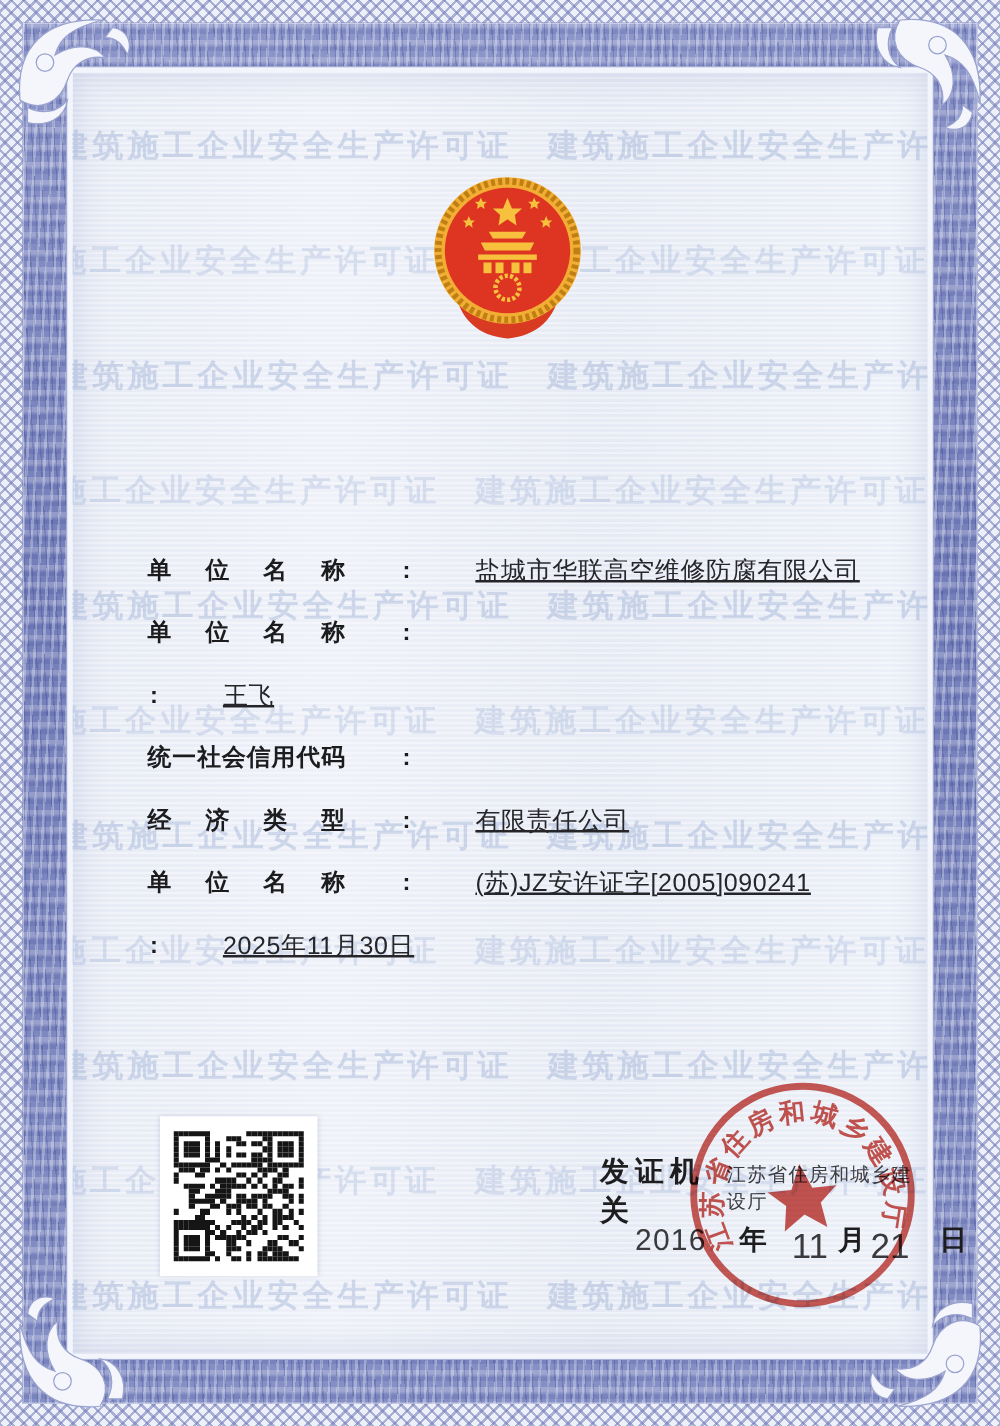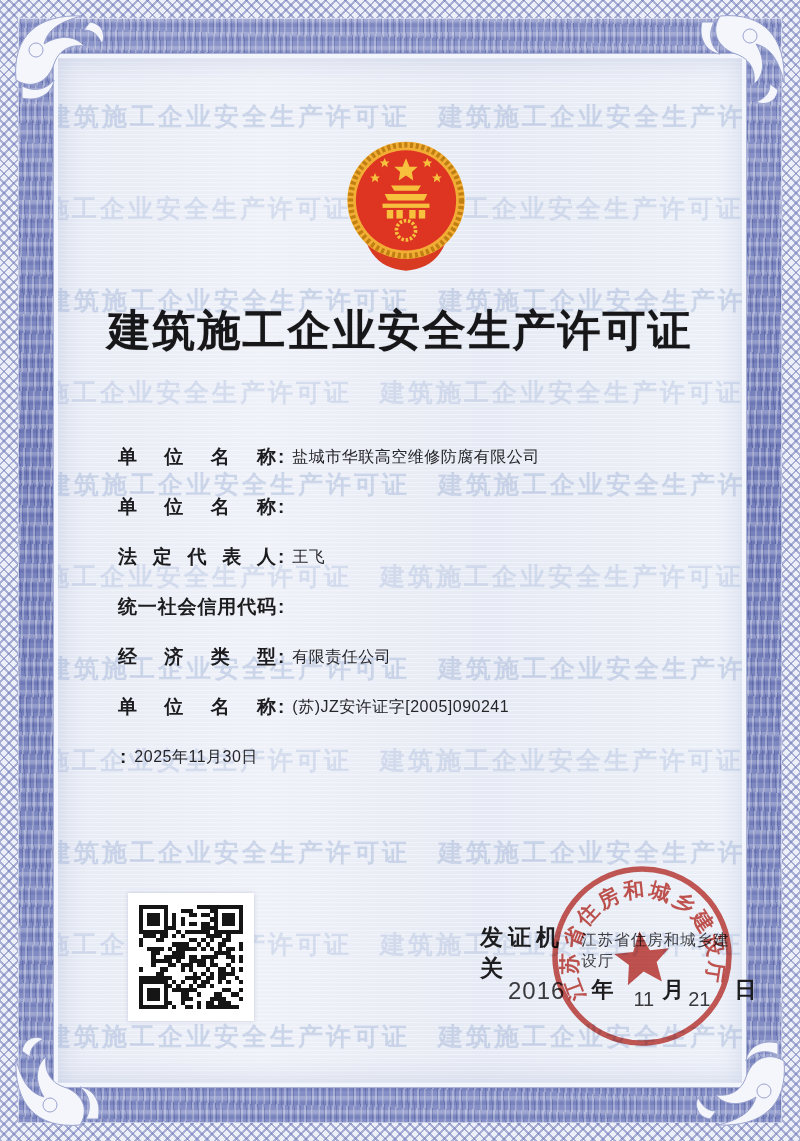--- a/index.html
+++ b/index.html
@@ -61,45 +61,45 @@
   
   .title{
     position:absolute;top:244px;left:0;width:100%;
     text-align:center;
     font-size:43px;font-weight:800;letter-spacing:2px;
     color:#17171a;z-index:1;
     text-shadow:0 0 1px rgba(0,0,0,.35);
   }
   
   .fields{position:absolute;top:386px;left:60px;width:625px;z-index:1;}
-  .frow{display:flex;align-items:center;margin-bottom:24px;line-height:26px;}
+  .frow{display:flex;align-items:center;margin-bottom:24px;line-height:26px;gap:44px;}
   .flabel{
     display:inline-block;width:158px;flex:0 0 158px;
     font-size:19px;font-weight:bold;color:#1c1c1f;
     text-align:justify;text-align-last:justify;
   }
   .fsep{font-weight:bold;color:#1c1c1f;margin:0 8px 0 2px;font-size:19px;}
-  .fvalue{font-size:16px;color:#26262a;letter-spacing:.5px;}
+  .fvalue{font-size:20px;color:#26262a;letter-spacing:.5px;text-decoration:underline;}
   
   .qrbox{
     position:absolute;top:835px;left:70px;width:126px;height:128px;
     background:#fff;z-index:1;
     display:flex;align-items:center;justify-content:center;
     box-shadow:0 0 4px rgba(90,100,150,.25);
   }
   .qr{display:grid;grid-template-columns:repeat(25,1fr);grid-auto-rows:1fr;width:104px;height:104px;background:#fff;}
   .qr i{display:block;}
   .qr i.q1{background:#151515;}
   .issuer{position:absolute;top:864px;left:422px;z-index:1;display:flex;align-items:baseline;}
   .issuer-label{font-size:23px;font-weight:800;letter-spacing:5px;color:#1d1d1f;}
   .issuer-name{font-size:15.5px;color:#3c3c42;letter-spacing:1px;margin-left:2px;}
   .dateline{position:absolute;top:917px;left:427px;z-index:1;display:flex;align-items:flex-end;margin-left:23px;}
   .d-year{font-size:24px;color:#3a3a3e;letter-spacing:1px;}
   .d-unit{font-size:22px;font-weight:800;color:#1d1d1f;}
-  .d-num{font-size:20px;color:#3a3a3e;transform:translateY(6px);}
+  .d-num{font-size:28px;color:#3a3a3e;transform:translateY(6px);}
   .g18{width:26px;} .g14{width:20px;} .g8{width:8px;} .g4{width:4px;} .g16{width:24px;}
   .seal{
     position:absolute;top:806px;left:492px;width:184px;height:184px;z-index:3;
     transform:rotate(-6deg);
     mix-blend-mode:multiply;opacity:.92;
   }
 </style>
 </head>
 <body>
 
@@ -171,34 +171,32 @@
         <path d="M40,52 L80,52 L77,58 L43,58 Z"></path>
         <rect x="38" y="61" width="44" height="4"></rect>
         <rect x="42" y="67" width="6" height="8"></rect>
         <rect x="51" y="67" width="6" height="8"></rect>
         <rect x="63" y="67" width="6" height="8"></rect>
         <rect x="72" y="67" width="6" height="8"></rect>
       </g>
       <circle cx="60" cy="86" r="9" fill="none" stroke="#f7c13d" stroke-width="3.4" stroke-dasharray="2.4 1.6"></circle>
     </svg>
 
-    <div class="title">建筑施工企业安全生产许可证</div>
 
     <div class="fields">
       <div class="frow">
         <span class="flabel">单位名称</span>
           <span class="fsep">:</span>
         <span class="fvalue">盐城市华联高空维修防腐有限公司</span>
       </div>
       <div class="frow">
         <span class="flabel">单位名称</span>
           <span class="fsep">:</span>
       </div>
       <div class="frow">
-        <span class="flabel">法定代表人</span>
           <span class="fsep">:</span>
         <span class="fvalue">王飞</span>
       </div>
       <div class="frow">
         <span class="flabel">统一社会信用代码</span>
           <span class="fsep">:</span>
       </div>
       <div class="frow">
         <span class="flabel">经济类型</span>
           <span class="fsep">:</span>

